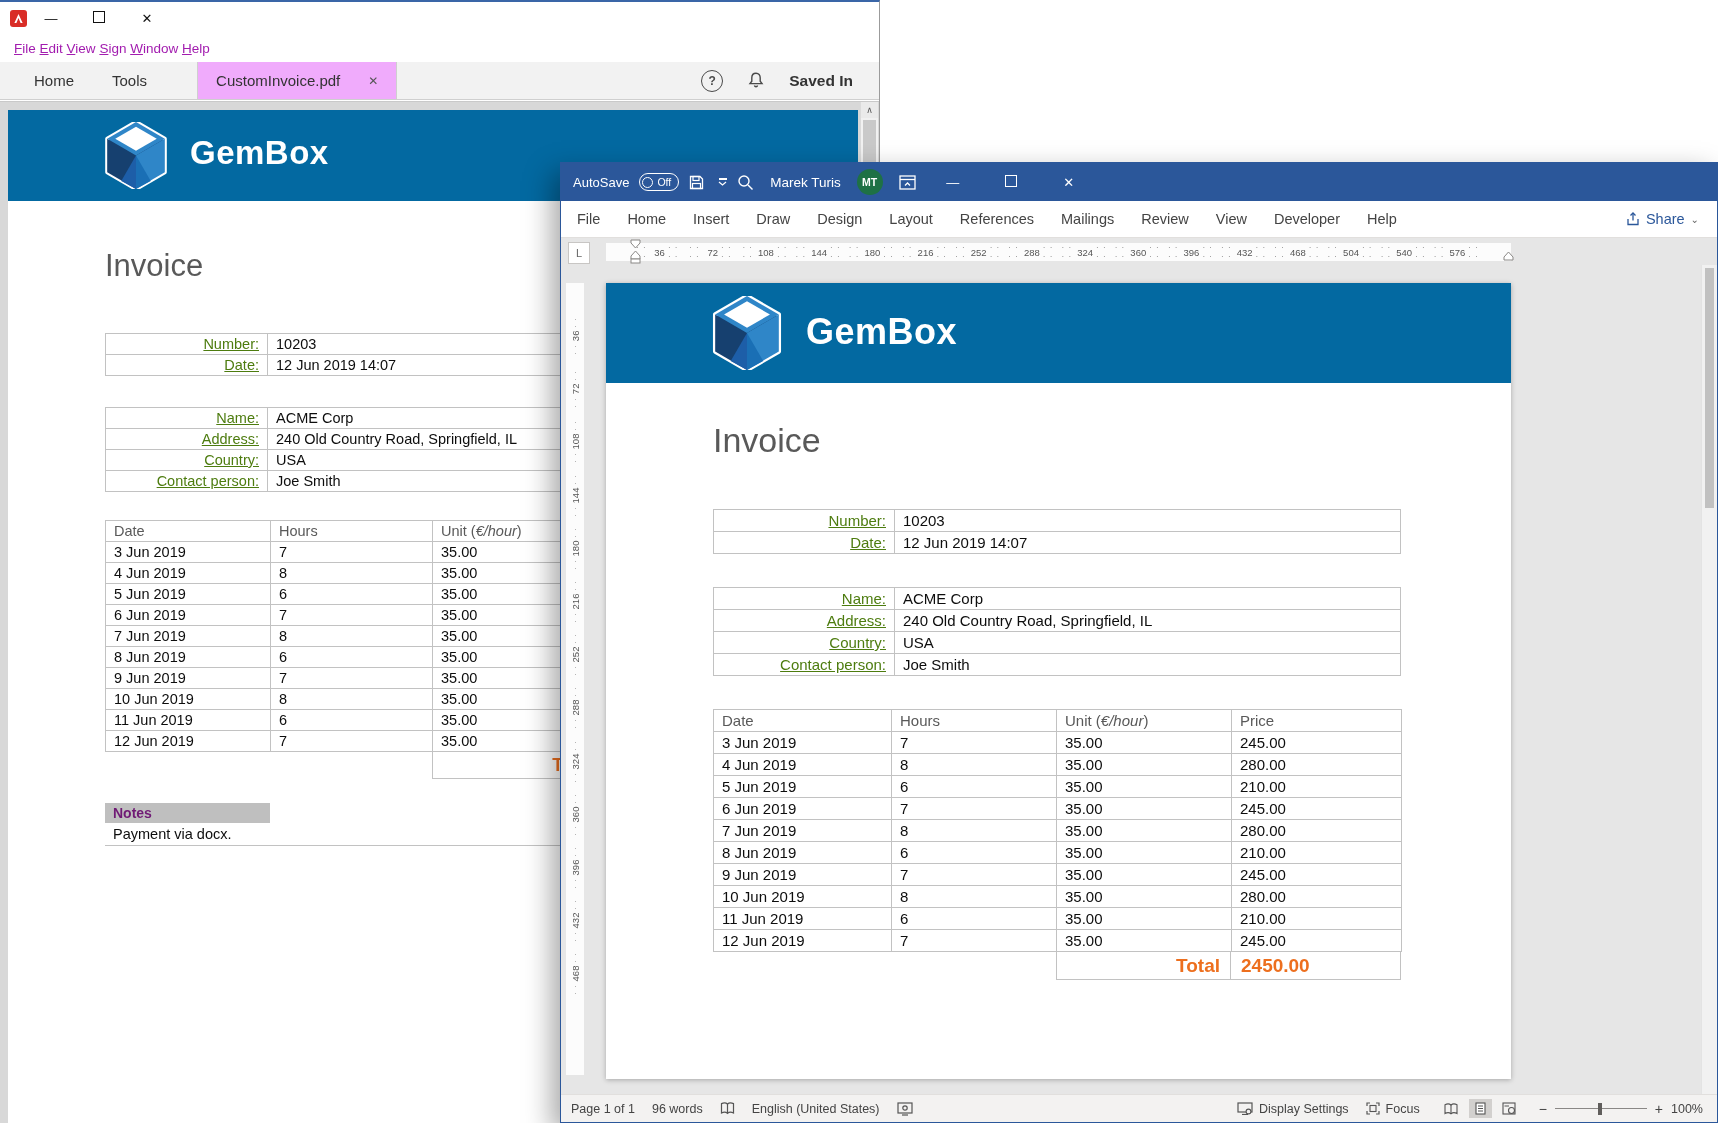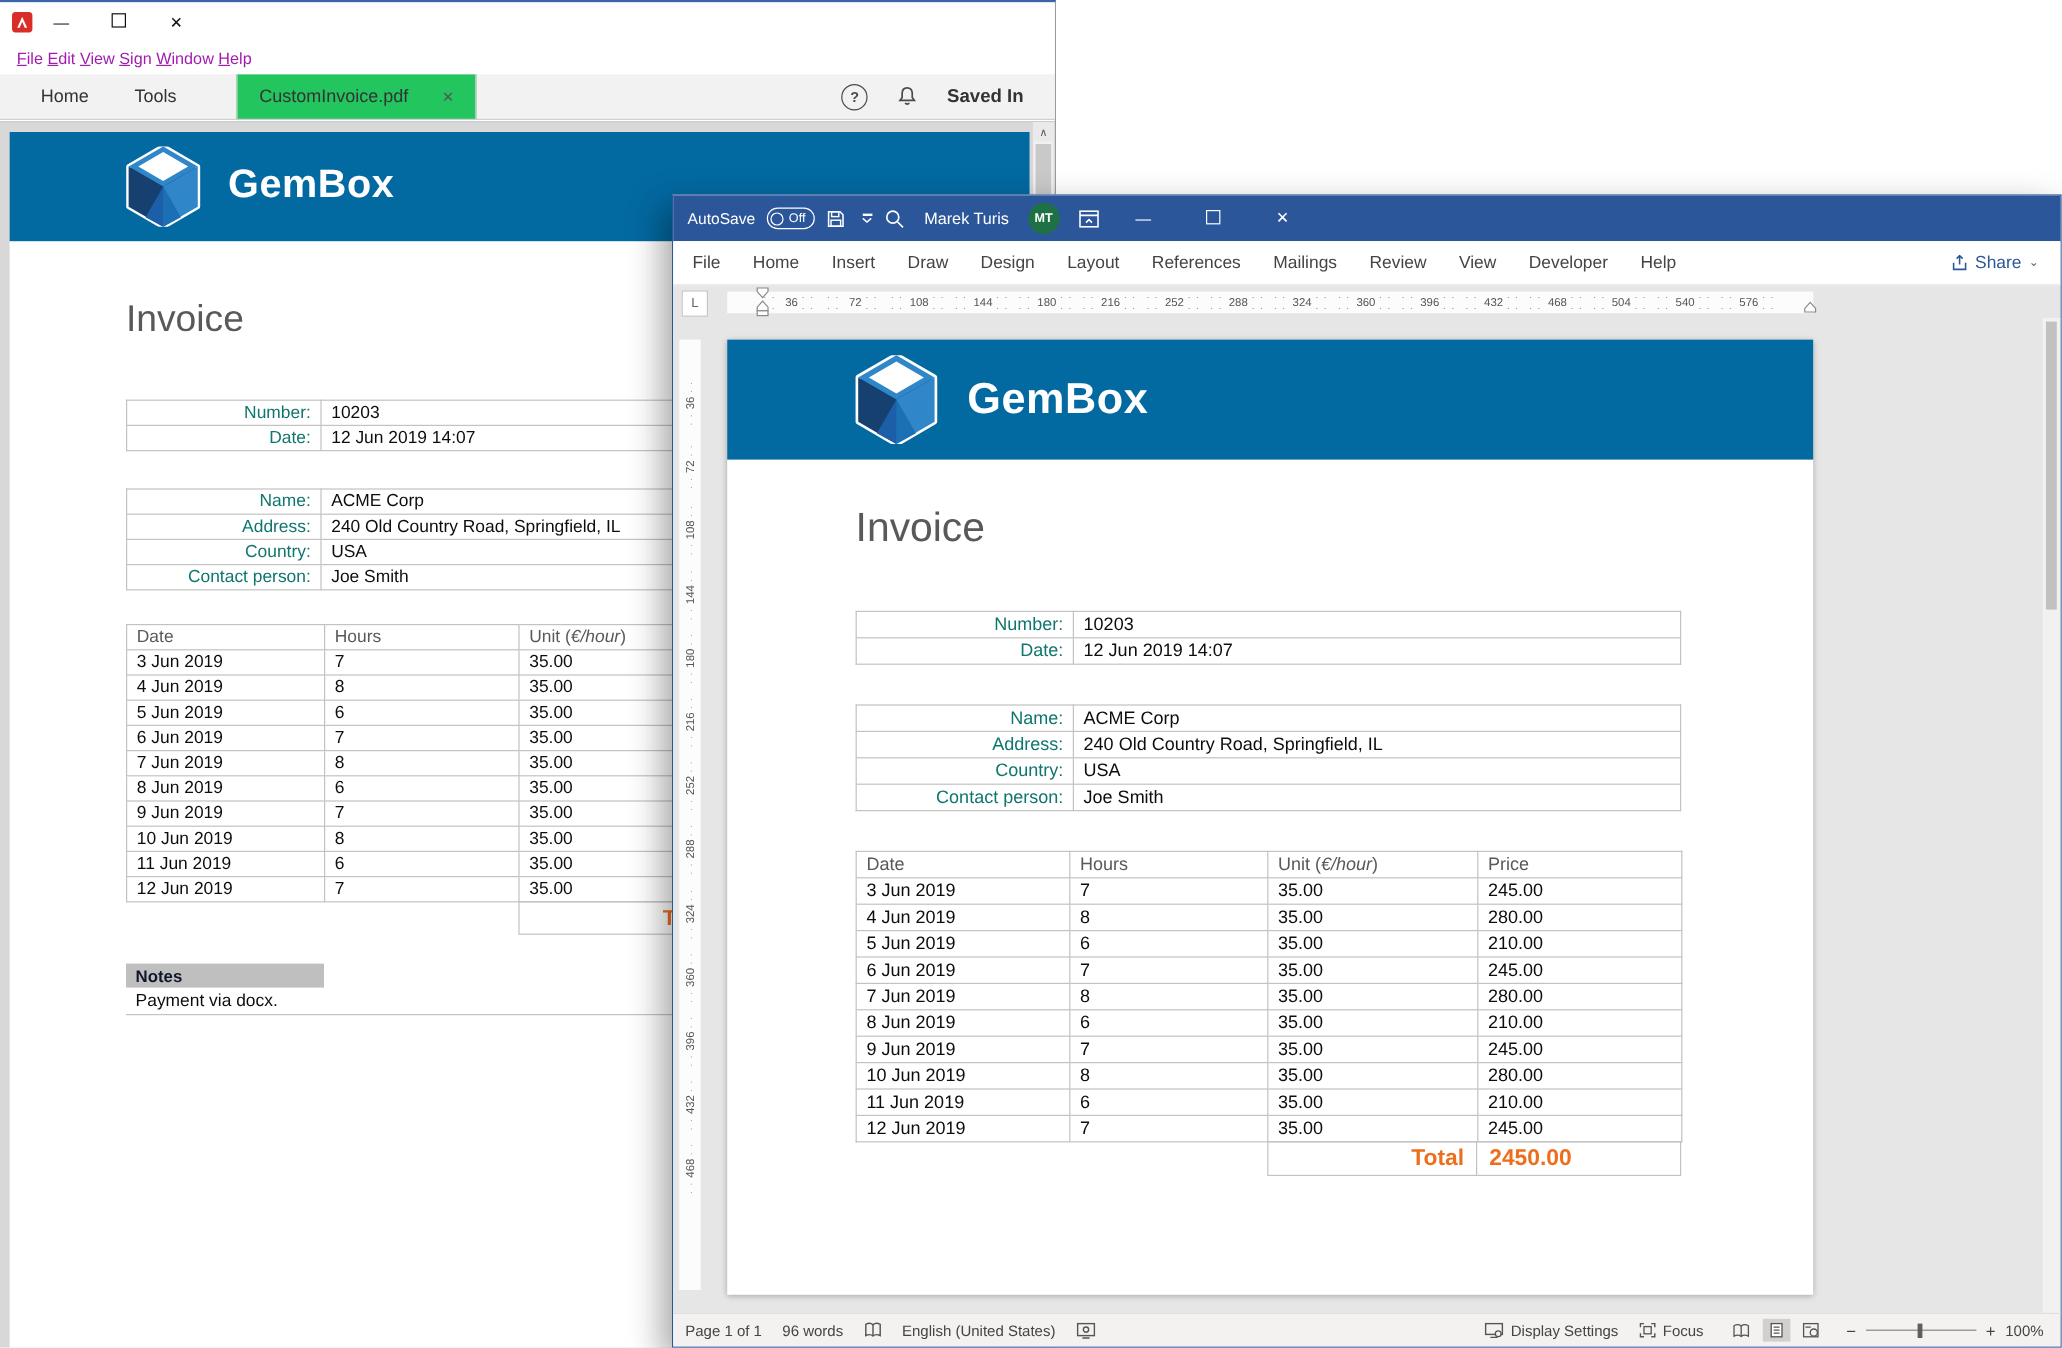--- a/index.html
+++ b/index.html
@@ -15,48 +15,48 @@
   .pdf-appicon svg{width:11px;height:11px;}
   .pdf-title{font-size:13.5px;color:#0a0a0a;margin-left:10px;flex:1;white-space:nowrap;}
   .pdf-ctls{display:flex;align-items:center;margin-right:6px;}
   .pdf-ctl{width:48px;text-align:center;font-size:13px;color:#111;cursor:default;}
   .box-glyph{display:inline-block;width:10px;height:10px;border:1px solid #111;}
   .pdf-menubar{height:27px;display:flex;align-items:center;gap:21px;padding:0 14px;font-size:13.5px;color:#a21caf;background:#fff;}
   .pdf-menubar .mi{display:inline-block;}
   .pdf-menubar .mi::first-letter{text-decoration:underline;}
   .pdf-tabbar{height:37px;background:#F2F2F2;border-bottom:1px solid #CFCFCF;display:flex;align-items:stretch;font-size:15px;color:#333;}
   .pdf-tab{display:flex;align-items:center;padding:0 4px;margin-left:30px;}
-  .pdf-doctab{display:flex;align-items:center;gap:28px;background:#22c55e;border-left:1px solid #CFCFCF;border-right:1px solid #CFCFCF;padding:0 18px;margin-left:46px;}
+  .pdf-doctab{display:flex;align-items:center;gap:28px;background:#f0abfc;border-left:1px solid #CFCFCF;border-right:1px solid #CFCFCF;padding:0 18px;margin-left:46px;}
   .pdf-doctab .x{font-size:12px;color:#555;}
   .pdf-tabright{margin-left:auto;display:flex;align-items:center;gap:24px;margin-right:26px;}
   .help-circ{width:20px;height:20px;border:1.6px solid #4a4a4a;border-radius:50%;display:flex;align-items:center;justify-content:center;font-size:12px;font-weight:bold;color:#4a4a4a;}
   .signin{font-size:15.5px;font-weight:600;color:#333;}
   .pdf-docarea{position:absolute;top:99px;left:0;right:0;bottom:0;background:#D8D8D8;border-top:1px solid #C9C9C9;}
   .pdf-page{position:absolute;left:8px;top:8px;width:850px;bottom:0;background:#fff;}
   .pdf-scrollbar{position:absolute;right:1px;top:0;width:17px;bottom:0;background:#F1F1F1;border-left:1px solid #DADADA;}
   .pdf-scroll-up{height:16px;text-align:center;font-size:9px;color:#555;line-height:16px;background:#EAEAEA;}
   .pdf-scroll-thumb{position:absolute;top:18px;left:2px;right:2px;height:130px;background:#C9C9C9;}
 
   
   .banner{position:absolute;left:0;top:0;width:100%;background:#0369a1;}
   .brand-logo{position:absolute;}
   .brand-name{position:absolute;color:#fff;font-weight:bold;letter-spacing:.5px;}
   .inv-title{position:absolute;color:#595959;font-weight:400;}
   .inv-table{position:absolute;}
   .inv-table table{border-collapse:collapse;table-layout:fixed;width:100%;}
   .inv-table td{border:1px solid #C2C2C2;padding:0 8px;overflow:hidden;white-space:nowrap;}
-  td.lab{text-align:right;color:#0f766e;}
+  td.lab{text-align:right;color:#4d7c0f;text-decoration:underline;}
   td.val{color:#0d0d0d;}
   td.hdr{color:#595959;}
   .total-row{display:flex;margin-top:-1px;}
   .total-cell{box-sizing:border-box;border:1px solid #C2C2C2;display:flex;align-items:center;color:#ED6F1E;font-weight:bold;}
   .total-cell.tlabel{justify-content:flex-end;padding-right:10px;}
   .total-cell.tvalue{border-left:none;padding-left:10px;}
   .notes{position:absolute;}
-  .notes-head{background:#BFBFBF;color:#0f172a;font-weight:bold;box-sizing:border-box;}
+  .notes-head{background:#BFBFBF;color:#701a75;font-weight:bold;box-sizing:border-box;}
   .notes-row{border-bottom:1px solid #C2C2C2;color:#0d0d0d;}
 
   
   .pdf-page .banner{height:91px;}
   .pdf-page .brand-logo{left:87px;top:12px;width:82px;height:67px;}
   .pdf-page .brand-name{left:182px;top:24px;font-size:33px;}
   .pdf-page .inv-title{left:97px;top:138px;font-size:31px;}
   .pdf-t1{left:97px;top:223px;width:670px;}
   .pdf-t2{left:97px;top:297px;width:670px;}
   .pdf-page .inv-table td{height:20px;font-size:14.5px;}

